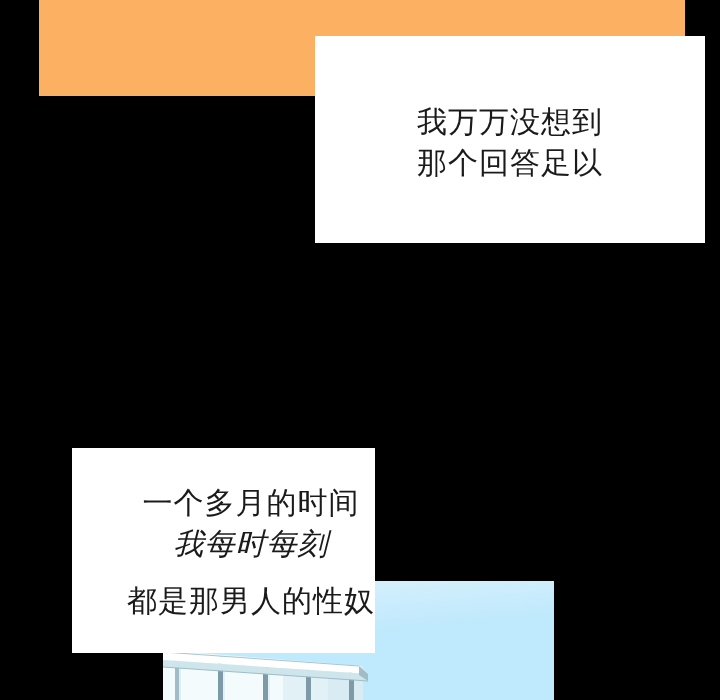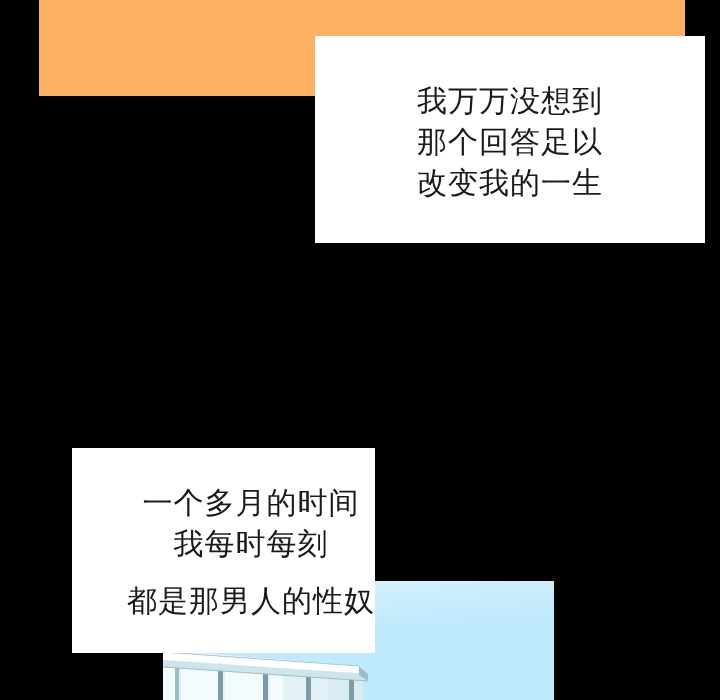--- a/index.html
+++ b/index.html
@@ -125,25 +125,24 @@
 
       <path d="M0 12 L196 26" stroke="#A8C6D1" stroke-width="1" fill="none"></path>
       <path d="M0 27 L205 41" stroke="#9FBCC7" stroke-width="1" fill="none"></path>
     </svg>
   </div>
 
   <div id="caption-box-1" class="caption-box" style="left: 315px; top: 36px; width: 390px; height: 207px; background: rgb(255, 255, 255);">
     <div class="caption-lines">
       <div class="caption-line" style="color: rgb(26, 26, 26);">我万万没想到</div>
       <div class="caption-line" style="color: rgb(26, 26, 26);">那个回答足以</div>
-      <div class="caption-line" style="color: rgb(26, 26, 26);">改变我的一生</div>
     </div>
   </div>
 
   <div id="caption-box-2" class="caption-box" style="left: 72px; top: 448px; width: 303px; height: 205px; background: rgb(255, 255, 255); align-items: flex-end;">
     <div class="caption-lines">
       <div class="caption-line" style="color: rgb(26, 26, 26);">一个多月的时间</div>
-      <div class="caption-line" style="color: rgb(26, 26, 26);">我每时每刻</div>
+      <div class="caption-line" style="color: rgb(26, 26, 26); font-style: italic;">我每时每刻</div>
       <div class="caption-line" style="color: rgb(26, 26, 26); margin-top: 16px;">都是那男人的性奴</div>
     </div>
   </div>
 
 </div>
 
 </body></html>

